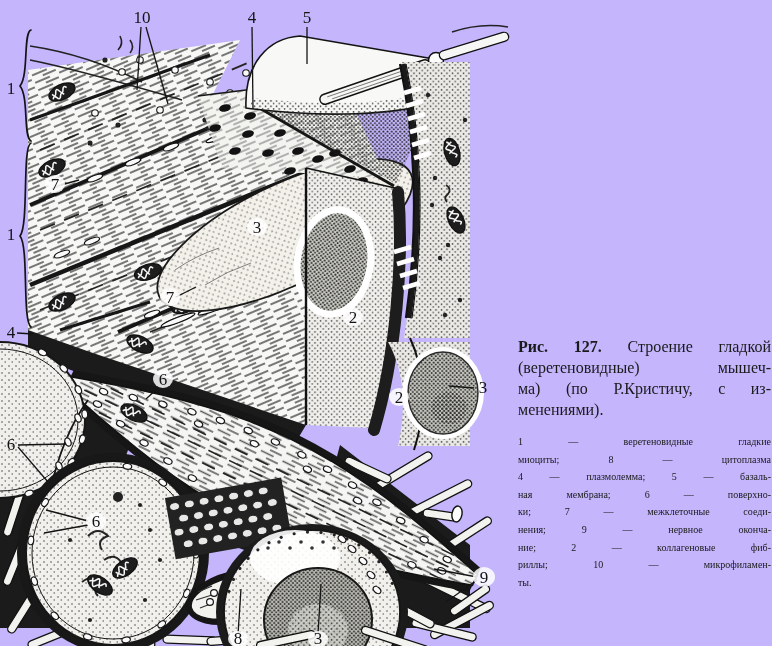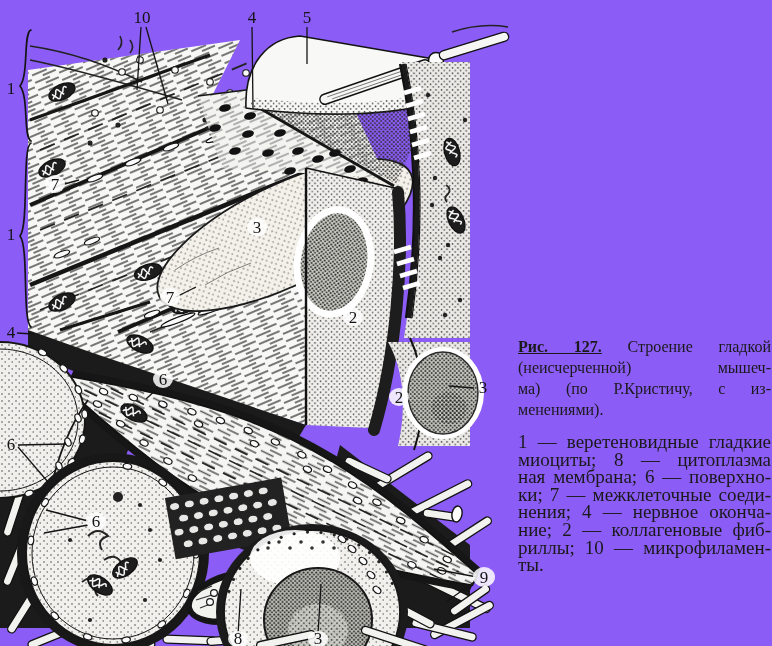--- a/index.html
+++ b/index.html
@@ -1,25 +1,25 @@
 <!DOCTYPE html>
 <html lang="ru"><head>
 <meta charset="utf-8">
 <style>
   html,body{margin:0;padding:0;background:#ffffff;}
-  .page{position:relative;width:772px;height:646px;background:#8b5cf6;overflow:hidden;
+  .page{position:relative;width:772px;height:646px;background:#c4b5fd;overflow:hidden;
         font-family:"Liberation Serif","DejaVu Serif",serif;color:#1a1a1a;}
   .illustration{position:absolute;left:0;top:0;width:512px;height:646px;}
   svg text.fig-num{font-family:"Liberation Serif","DejaVu Serif",serif;font-size:17px;fill:#141414;}
   .caption{position:absolute;left:518px;top:336px;width:253px;}
   .cap-title{margin:0;font-size:16px;line-height:21px;}
-  .cap-legend{margin:13px 0 12px 0;font-size:19px;line-height:17.6px;}
+  .cap-legend{margin:13px 0 12px 0;font-size:10px;line-height:17.6px;}
   .cap-line{display:block;text-align:justify;text-align-last:justify;white-space:normal;}
   .cap-line.jlast{text-align-last:left;font-family:Liberation Serif, serif;}
-  .cap-title b{font-weight:700;text-decoration:underline;}
+  .cap-title b{font-weight:700;}
 </style>
 </head>
 <body>
 
 <div class="page">
 
   <div class="illustration">
   <svg id="fig" width="512" height="646" viewBox="0 0 512 646" xmlns="http://www.w3.org/2000/svg">
     <defs>
       <pattern id="hatchA" width="26" height="8" patternUnits="userSpaceOnUse" patternTransform="rotate(-23)">
@@ -549,28 +549,29 @@
       <text class="fig-num" x="484" y="583">9</text>
       <text class="fig-num" x="238" y="644">8</text>
       <text class="fig-num" x="318" y="644">3</text>
     </g>
   </svg>
   </div>
 
   <div class="caption">
     <p class="cap-title">
       <span class="cap-line"><b>Рис. 127.</b> <span>Строение гладкой</span></span>
-      <span class="cap-line">(неисчерченной) мышеч-</span>
+      <span class="cap-line">(веретеновидные) мышеч-</span>
       <span class="cap-line">ма) (по Р.Кристичу, с из-</span>
       <span class="cap-line jlast">менениями).</span>
     </p>
     <p class="cap-legend">
       <span class="cap-line">1 — веретеновидные гладкие</span>
       <span class="cap-line">миоциты; 8 — цитоплазма</span>
+      <span class="cap-line">4 — плазмолемма; 5 — базаль-</span>
       <span class="cap-line">ная мембрана; 6 — поверхно-</span>
       <span class="cap-line">ки; 7 — межклеточные соеди-</span>
-      <span class="cap-line">нения; 4 — нервное оконча-</span>
+      <span class="cap-line">нения; 9 — нервное оконча-</span>
       <span class="cap-line">ние; 2 — коллагеновые фиб-</span>
       <span class="cap-line">риллы; 10 — микрофиламен-</span>
       <span class="cap-line jlast">ты.</span>
     </p>
   </div>
 </div>
 
 </body></html>

